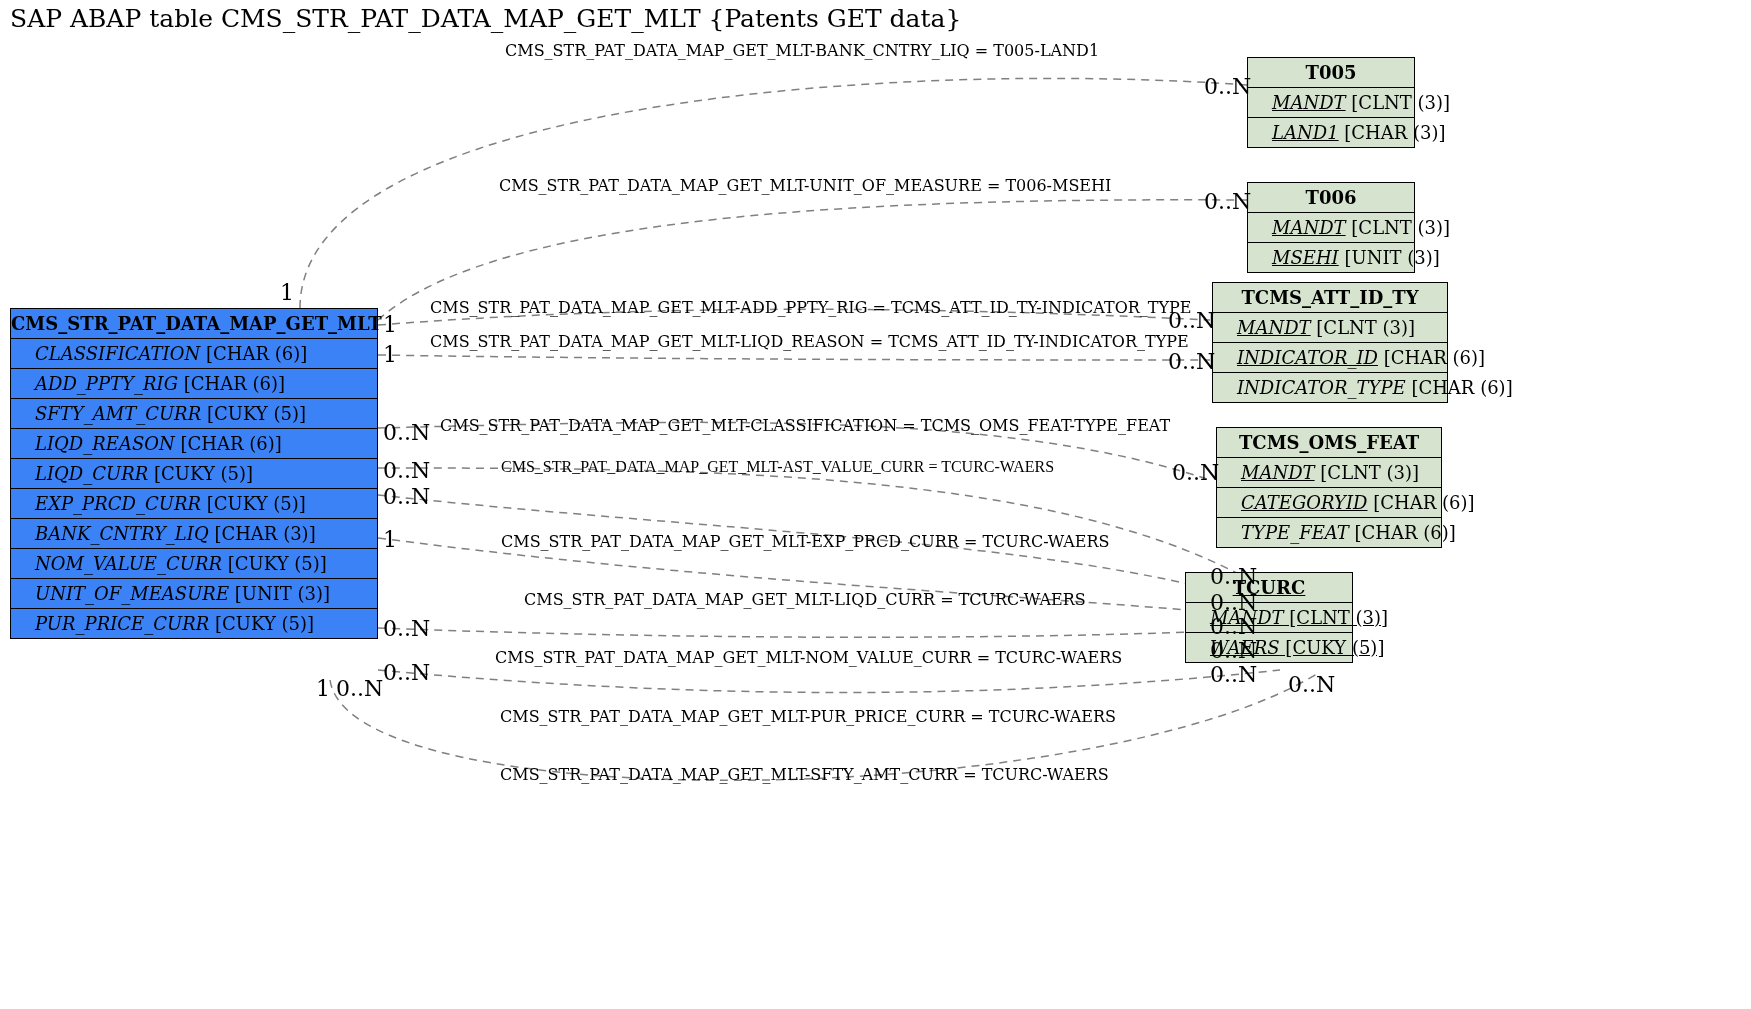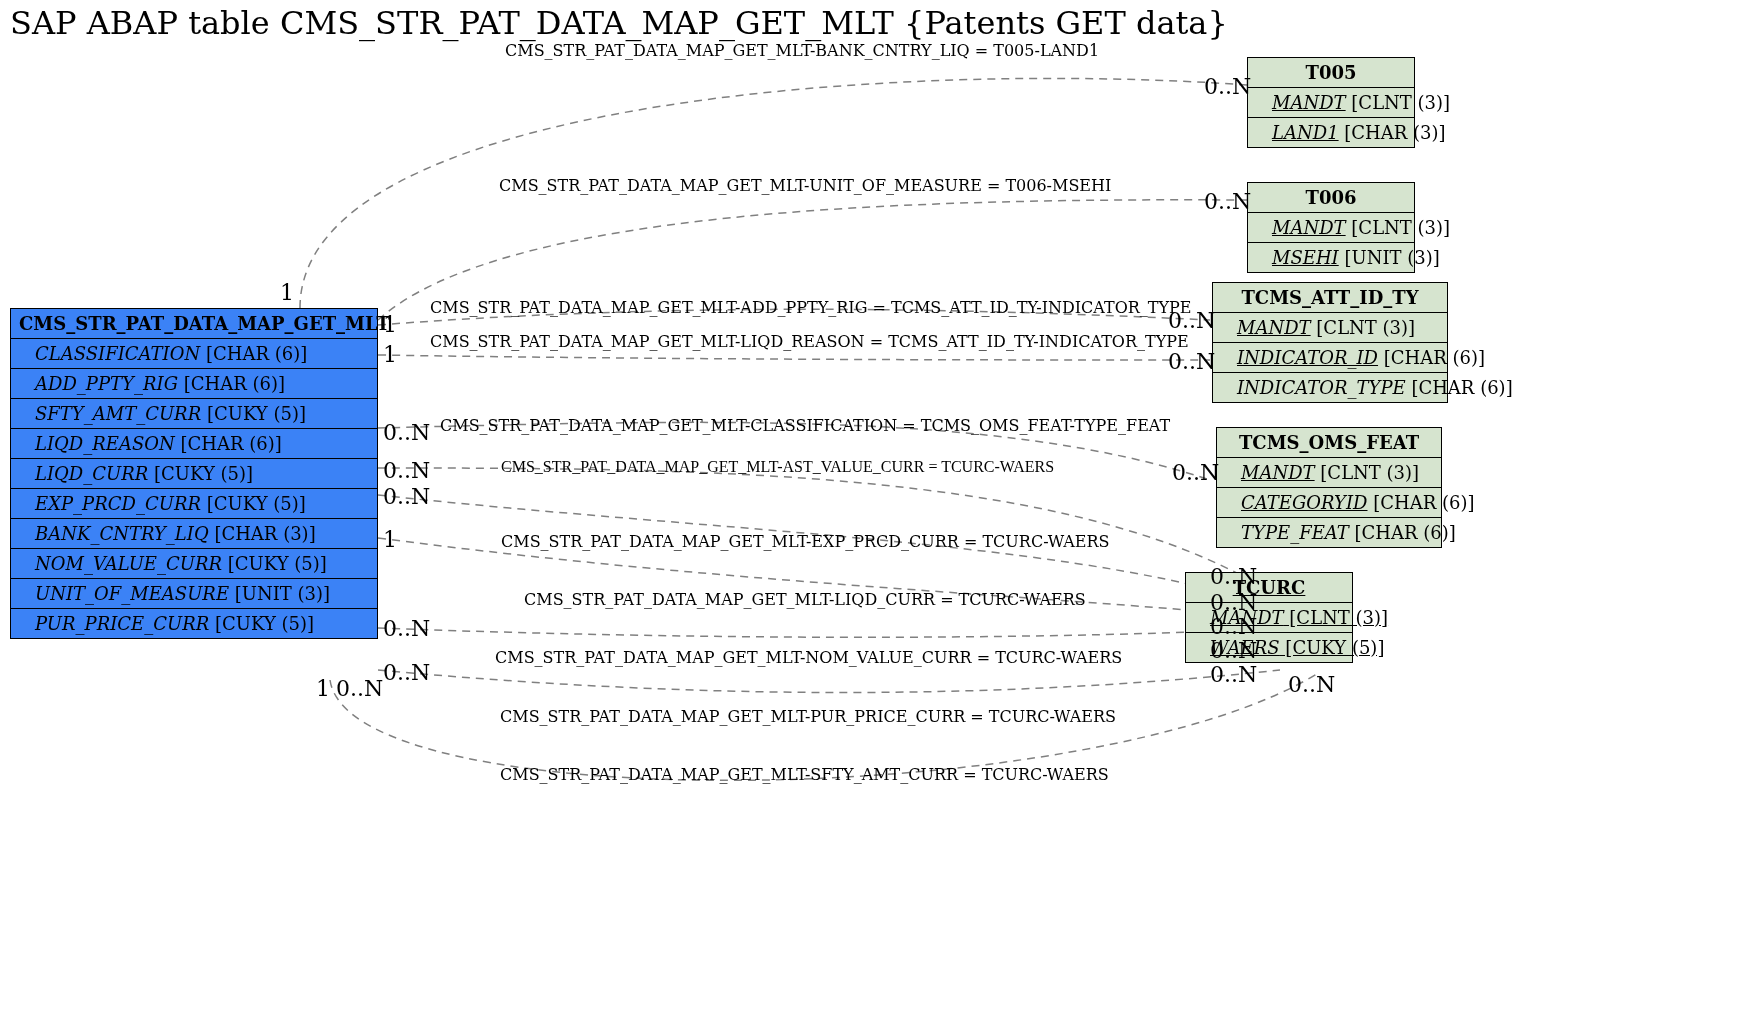--- a/index.html
+++ b/index.html
@@ -11,37 +11,37 @@
     font-family: "DejaVu Serif", Georgia, serif;
     font-size: 18px;
     color: #000;
     overflow: hidden;
     position: relative;
   }
   .title {
     position: absolute;
     left: 10px;
     top: 4px;
-    font-size: 32px;
+    font-size: 25px;
     font-family: "DejaVu Serif", Georgia, serif;
   }
   .entity {
     position: absolute;
     border: 1px solid #000;
     background: #d6e4cf;
     font-family: "DejaVu Serif", Georgia, serif;
   }
   .entity.main {
     background: #3b82f6;
   }
   .entity .hdr {
     font-weight: bold;
     text-align: center;
     border-bottom: 1px solid #000;
-    padding: 4px 8px;
+    padding: 4px 0;
     white-space: nowrap;
   }
   .entity .row {
     border-bottom: 1px solid #000;
     padding: 4px 24px;
     white-space: nowrap;
   }
   .entity .row:last-child { border-bottom: none; }
   .fieldname { font-style: italic; }
   .underline { text-decoration: underline; }

